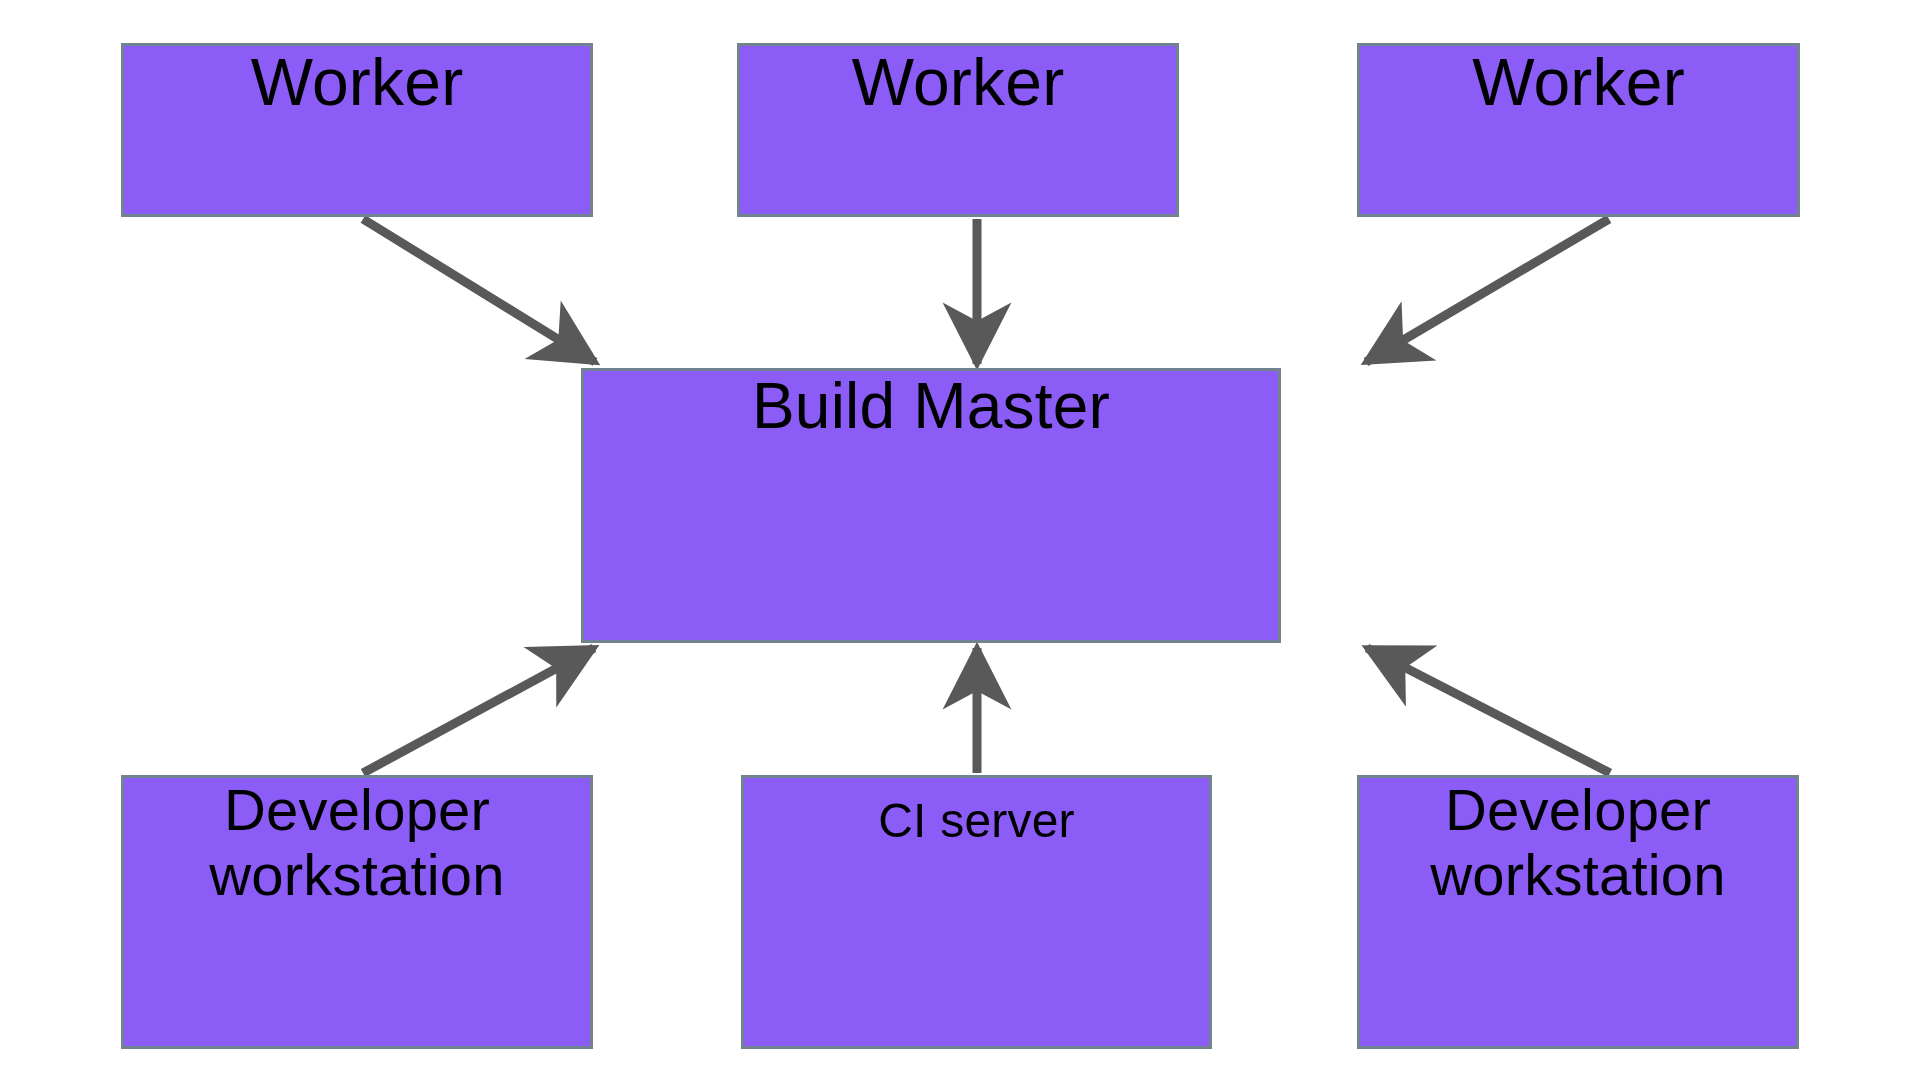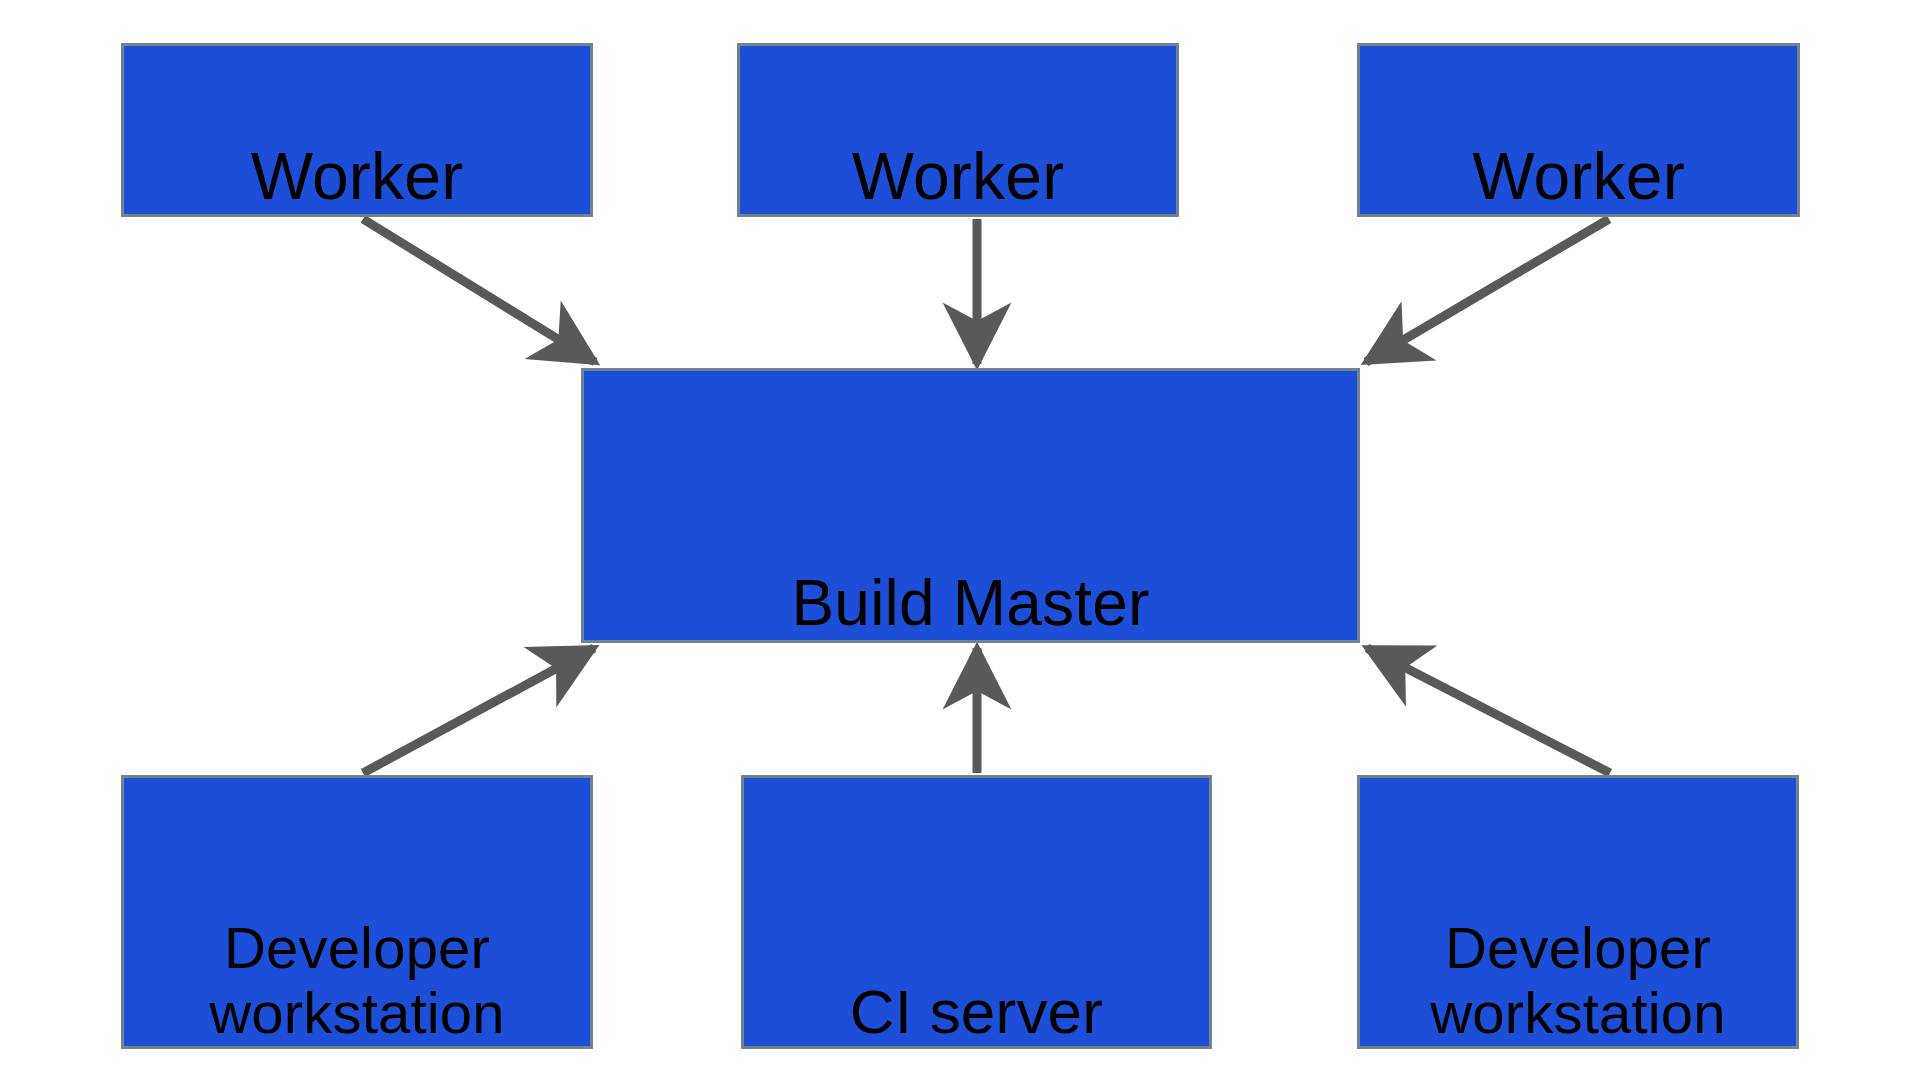--- a/index.html
+++ b/index.html
@@ -21,49 +21,49 @@
     position: absolute;
     left: 0;
     top: 0;
     width: 1910px;
     height: 1090px;
     pointer-events: none;
   }
   .node {
     position: absolute;
     box-sizing: border-box;
-    background: #1d4ed8;
+    background: #8b5cf6;
     border: 3px solid #70838f;
     display: flex;
-    align-items: flex-end;
+    align-items: flex-start;
     justify-content: center;
     text-align: center;
   }
   .node-label {
     color: #000000;
     font-weight: 400;
     letter-spacing: 0.2px;
     line-height: 1.12;
     white-space: pre-line;
   }
   .node-worker-1 { left: 121px; top: 43px;  width: 472px; height: 174px; }
   .node-worker-2 { left: 737px; top: 43px;  width: 442px; height: 174px; }
   .node-worker-3 { left: 1357px; top: 43px; width: 443px; height: 174px; }
-  .node-build-master { left: 581px; top: 368px; width: 779px; height: 275px; }
+  .node-build-master { left: 581px; top: 368px; width: 700px; height: 275px; }
   .node-dev-left  { left: 121px;  top: 775px; width: 472px; height: 274px; }
   .node-ci-server { left: 741px;  top: 775px; width: 471px; height: 274px; }
   .node-dev-right { left: 1357px; top: 775px; width: 442px; height: 274px; }
 
   .node-worker-1 .node-label,
   .node-worker-2 .node-label,
   .node-worker-3 .node-label { font-size: 66px; }
   .node-build-master .node-label { font-size: 64px; }
   .node-dev-left .node-label,
   .node-dev-right .node-label { font-size: 58px; }
-  .node-ci-server .node-label { font-size: 62px; }
+  .node-ci-server .node-label { font-size: 48px; margin-top: 16px; }
 </style>
 </head>
 <body>
 
 <div id="diagram-canvas">
 
   <svg id="edge-layer" viewBox="0 0 1910 1090" width="1910" height="1090" xmlns="http://www.w3.org/2000/svg">
     <defs>
       <marker id="arrowbarb" viewBox="0 0 12 12" refX="10.4" refY="6" markerWidth="8.2" markerHeight="8.2" orient="auto-start-reverse" markerUnits="strokeWidth">
         <path d="M 0.4 0.4 L 11.4 6 L 0.4 11.6 L 3.4 6 Z" fill="#595959"></path>

